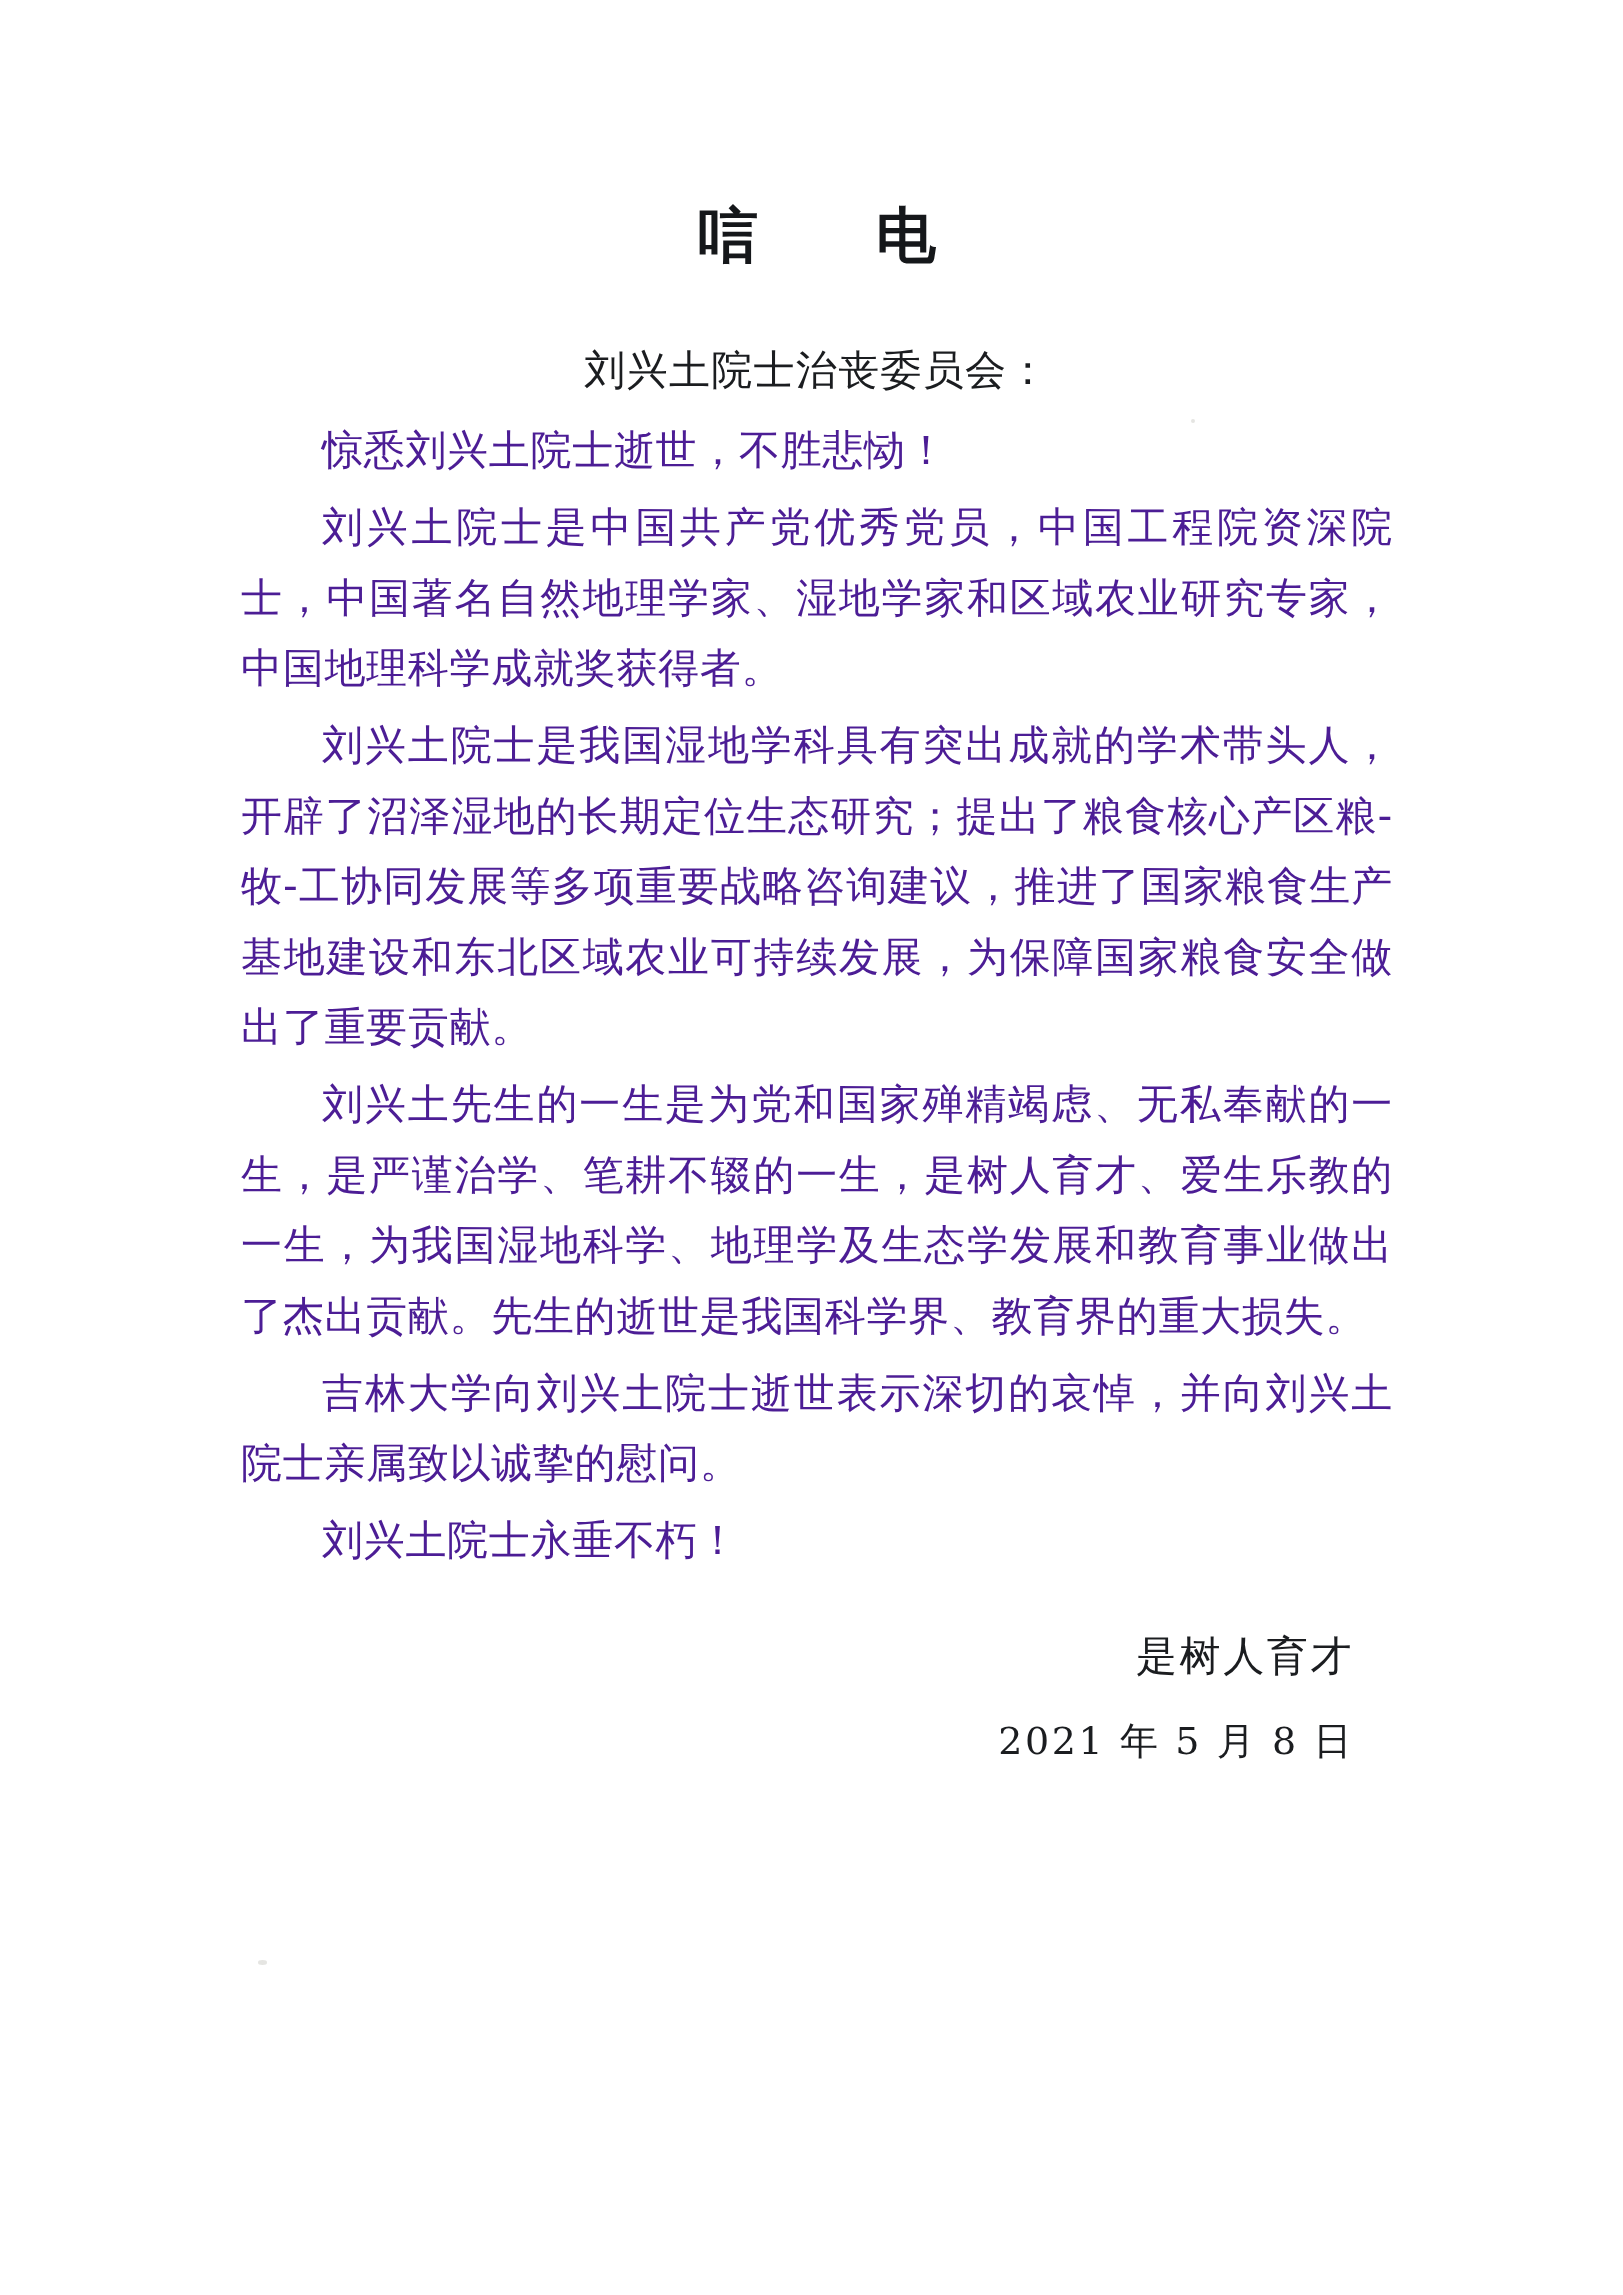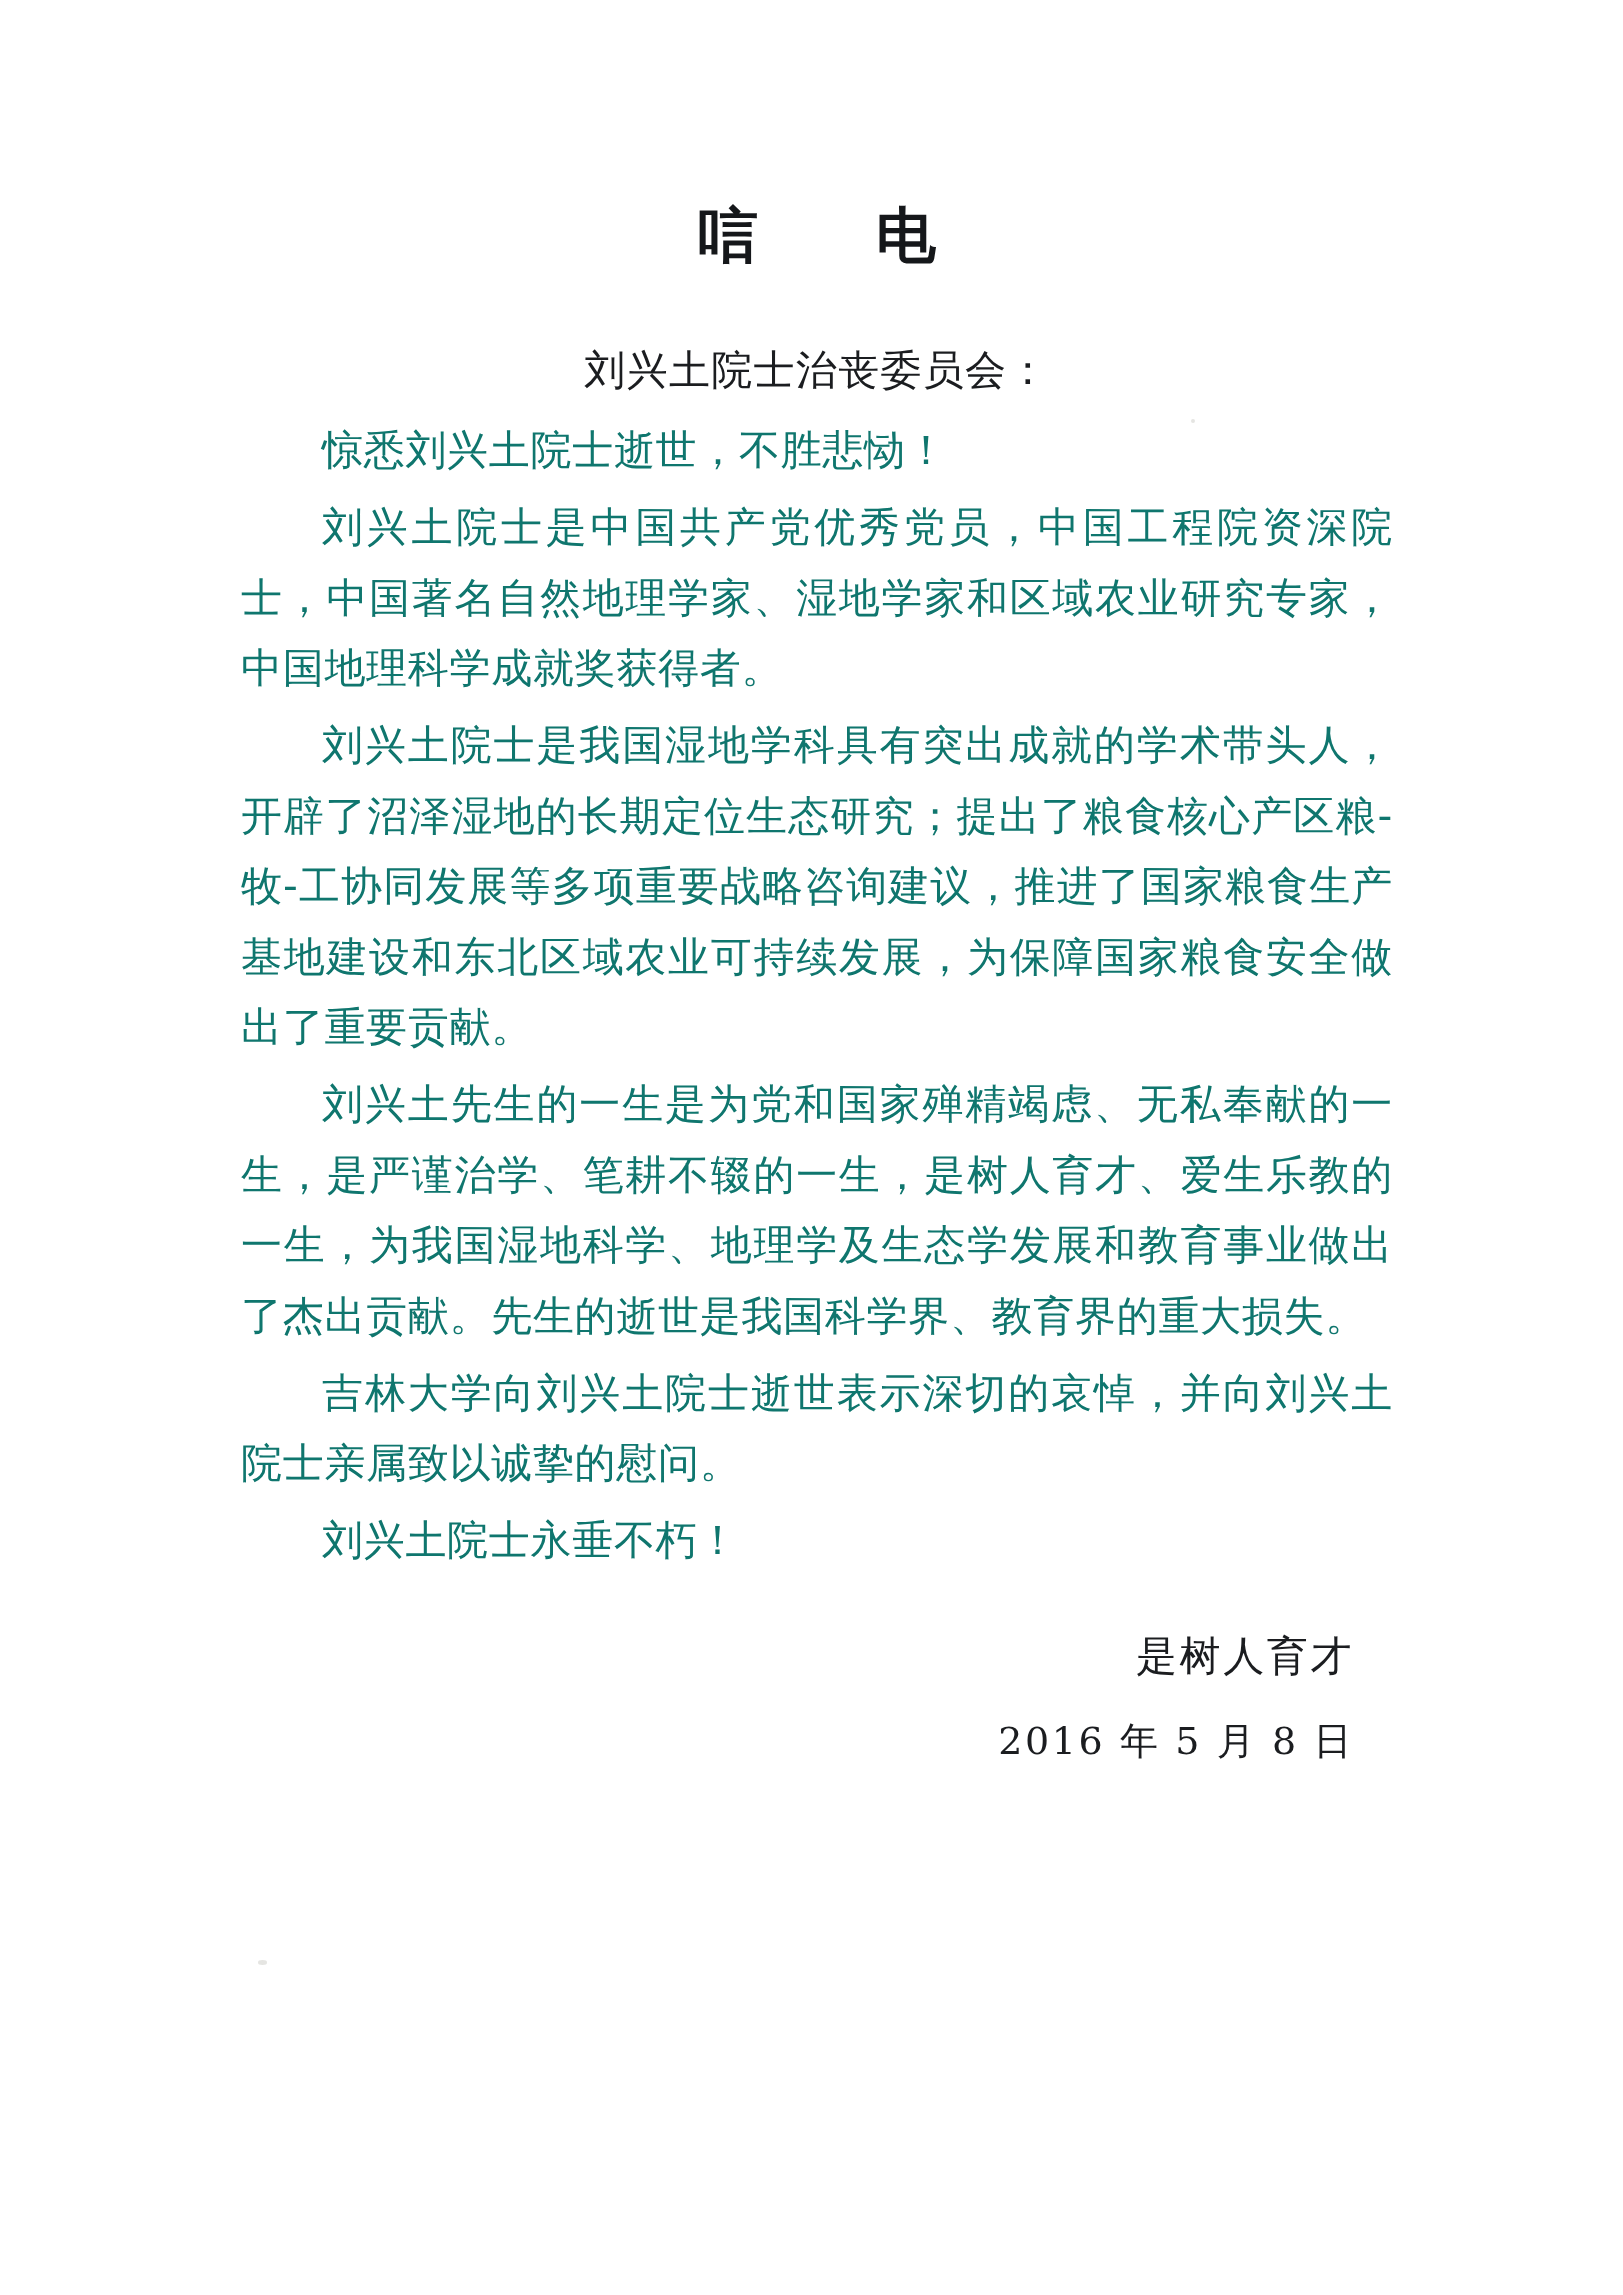--- a/index.html
+++ b/index.html
@@ -49,21 +49,21 @@
     font-size: 41px;
     line-height: 1.62;
     color: #1b1d20;
     margin: 0 0 11.8px 0;
     letter-spacing: 1.3px;
     text-align: center;
   }
   .para {
     font-size: 41px;
     line-height: 1.72;
-    color: #0f766e;
+    color: #4c1d95;
     margin: 0 0 6.5px 0;
     text-indent: 81px;
     text-align: justify;
     text-justify: inter-ideograph;
     letter-spacing: 0.7px;
   }
   .signature-block {
     margin-top: 46px;
     text-align: right;
     padding-right: 39px;
@@ -107,19 +107,19 @@
 
       <p class="para">惊悉刘兴土院士逝世，不胜悲恸！</p>
       <p class="para">刘兴土院士是中国共产党优秀党员，中国工程院资深院士，中国著名自然地理学家、湿地学家和区域农业研究专家，中国地理科学成就奖获得者。</p>
       <p class="para">刘兴土院士是我国湿地学科具有突出成就的学术带头人，开辟了沼泽湿地的长期定位生态研究；提出了粮食核心产区粮-牧-工协同发展等多项重要战略咨询建议，推进了国家粮食生产基地建设和东北区域农业可持续发展，为保障国家粮食安全做出了重要贡献。</p>
       <p class="para">刘兴土先生的一生是为党和国家殚精竭虑、无私奉献的一生，是严谨治学、笔耕不辍的一生，是树人育才、爱生乐教的一生，为我国湿地科学、地理学及生态学发展和教育事业做出了杰出贡献。先生的逝世是我国科学界、教育界的重大损失。</p>
       <p class="para">吉林大学向刘兴土院士逝世表示深切的哀悼，并向刘兴土院士亲属致以诚挚的慰问。</p>
       <p class="para">刘兴土院士永垂不朽！</p>
 
       <div class="signature-block">
         <p class="sign-org">是树人育才</p>
-        <p class="sign-date">2016 年 5 月 8 日</p>
+        <p class="sign-date">2021 年 5 月 8 日</p>
       </div>
 
     </div>
   </div>
 </div>
 
 
 </body></html>

